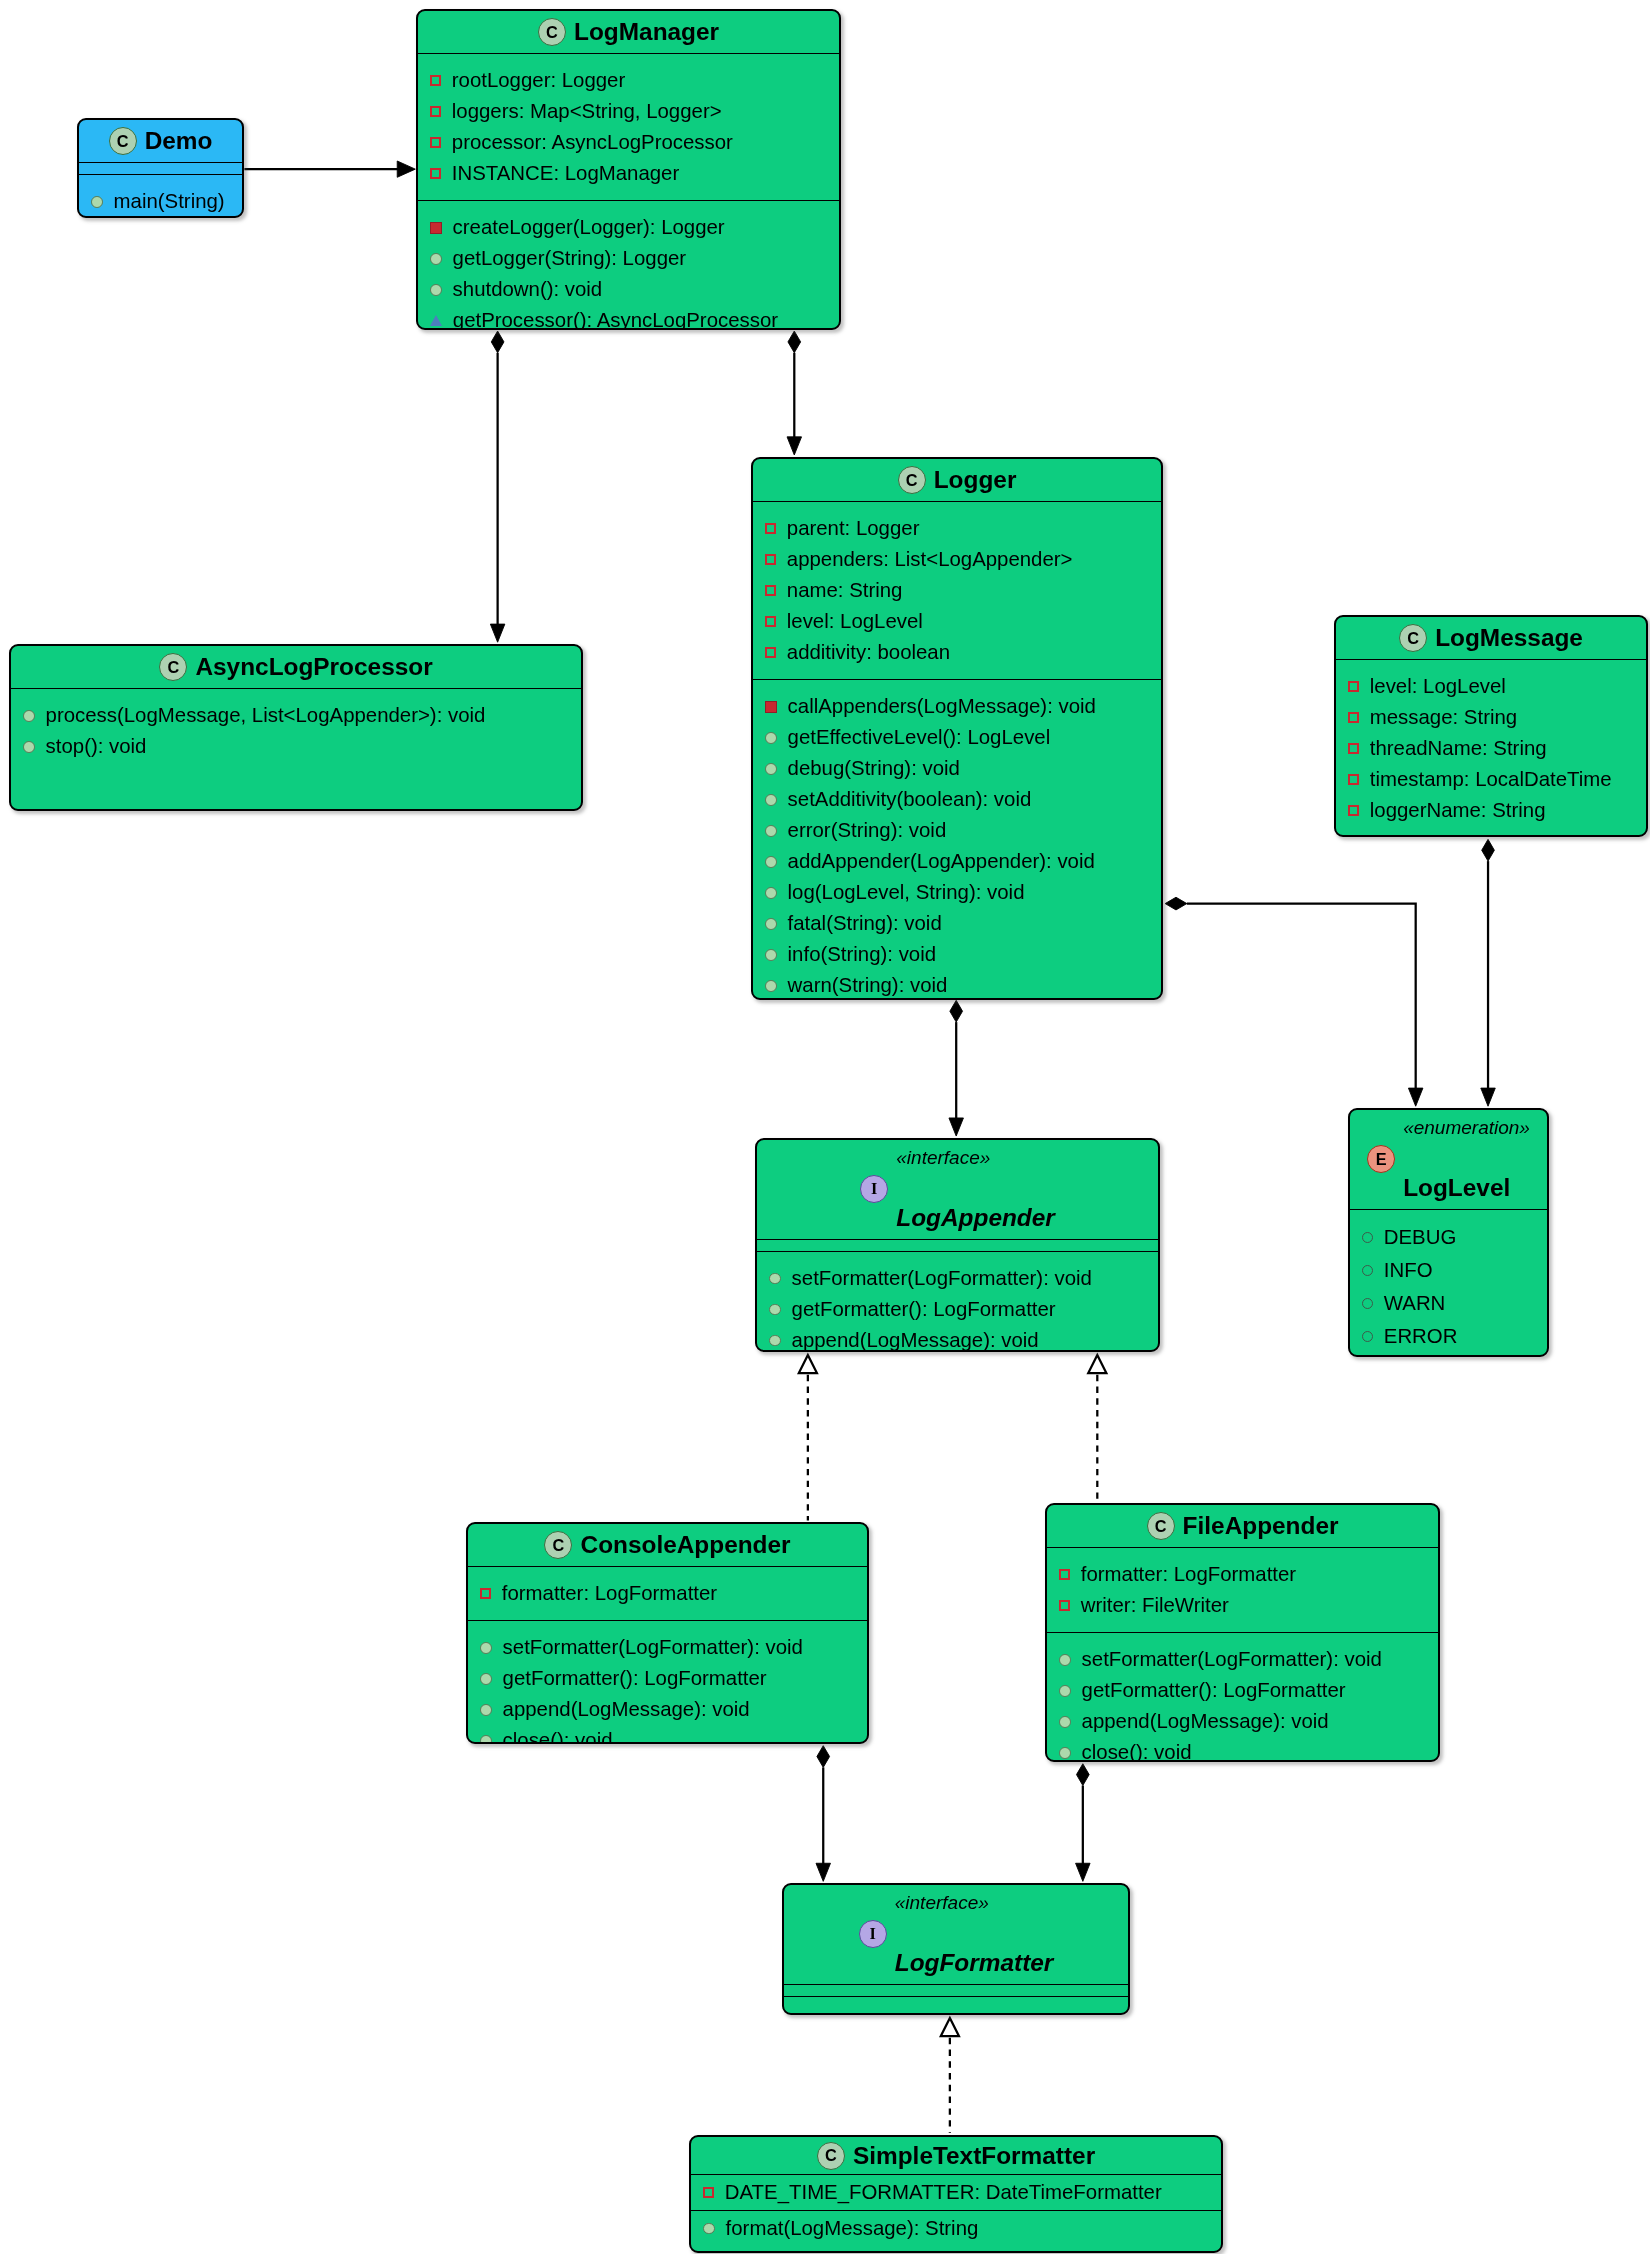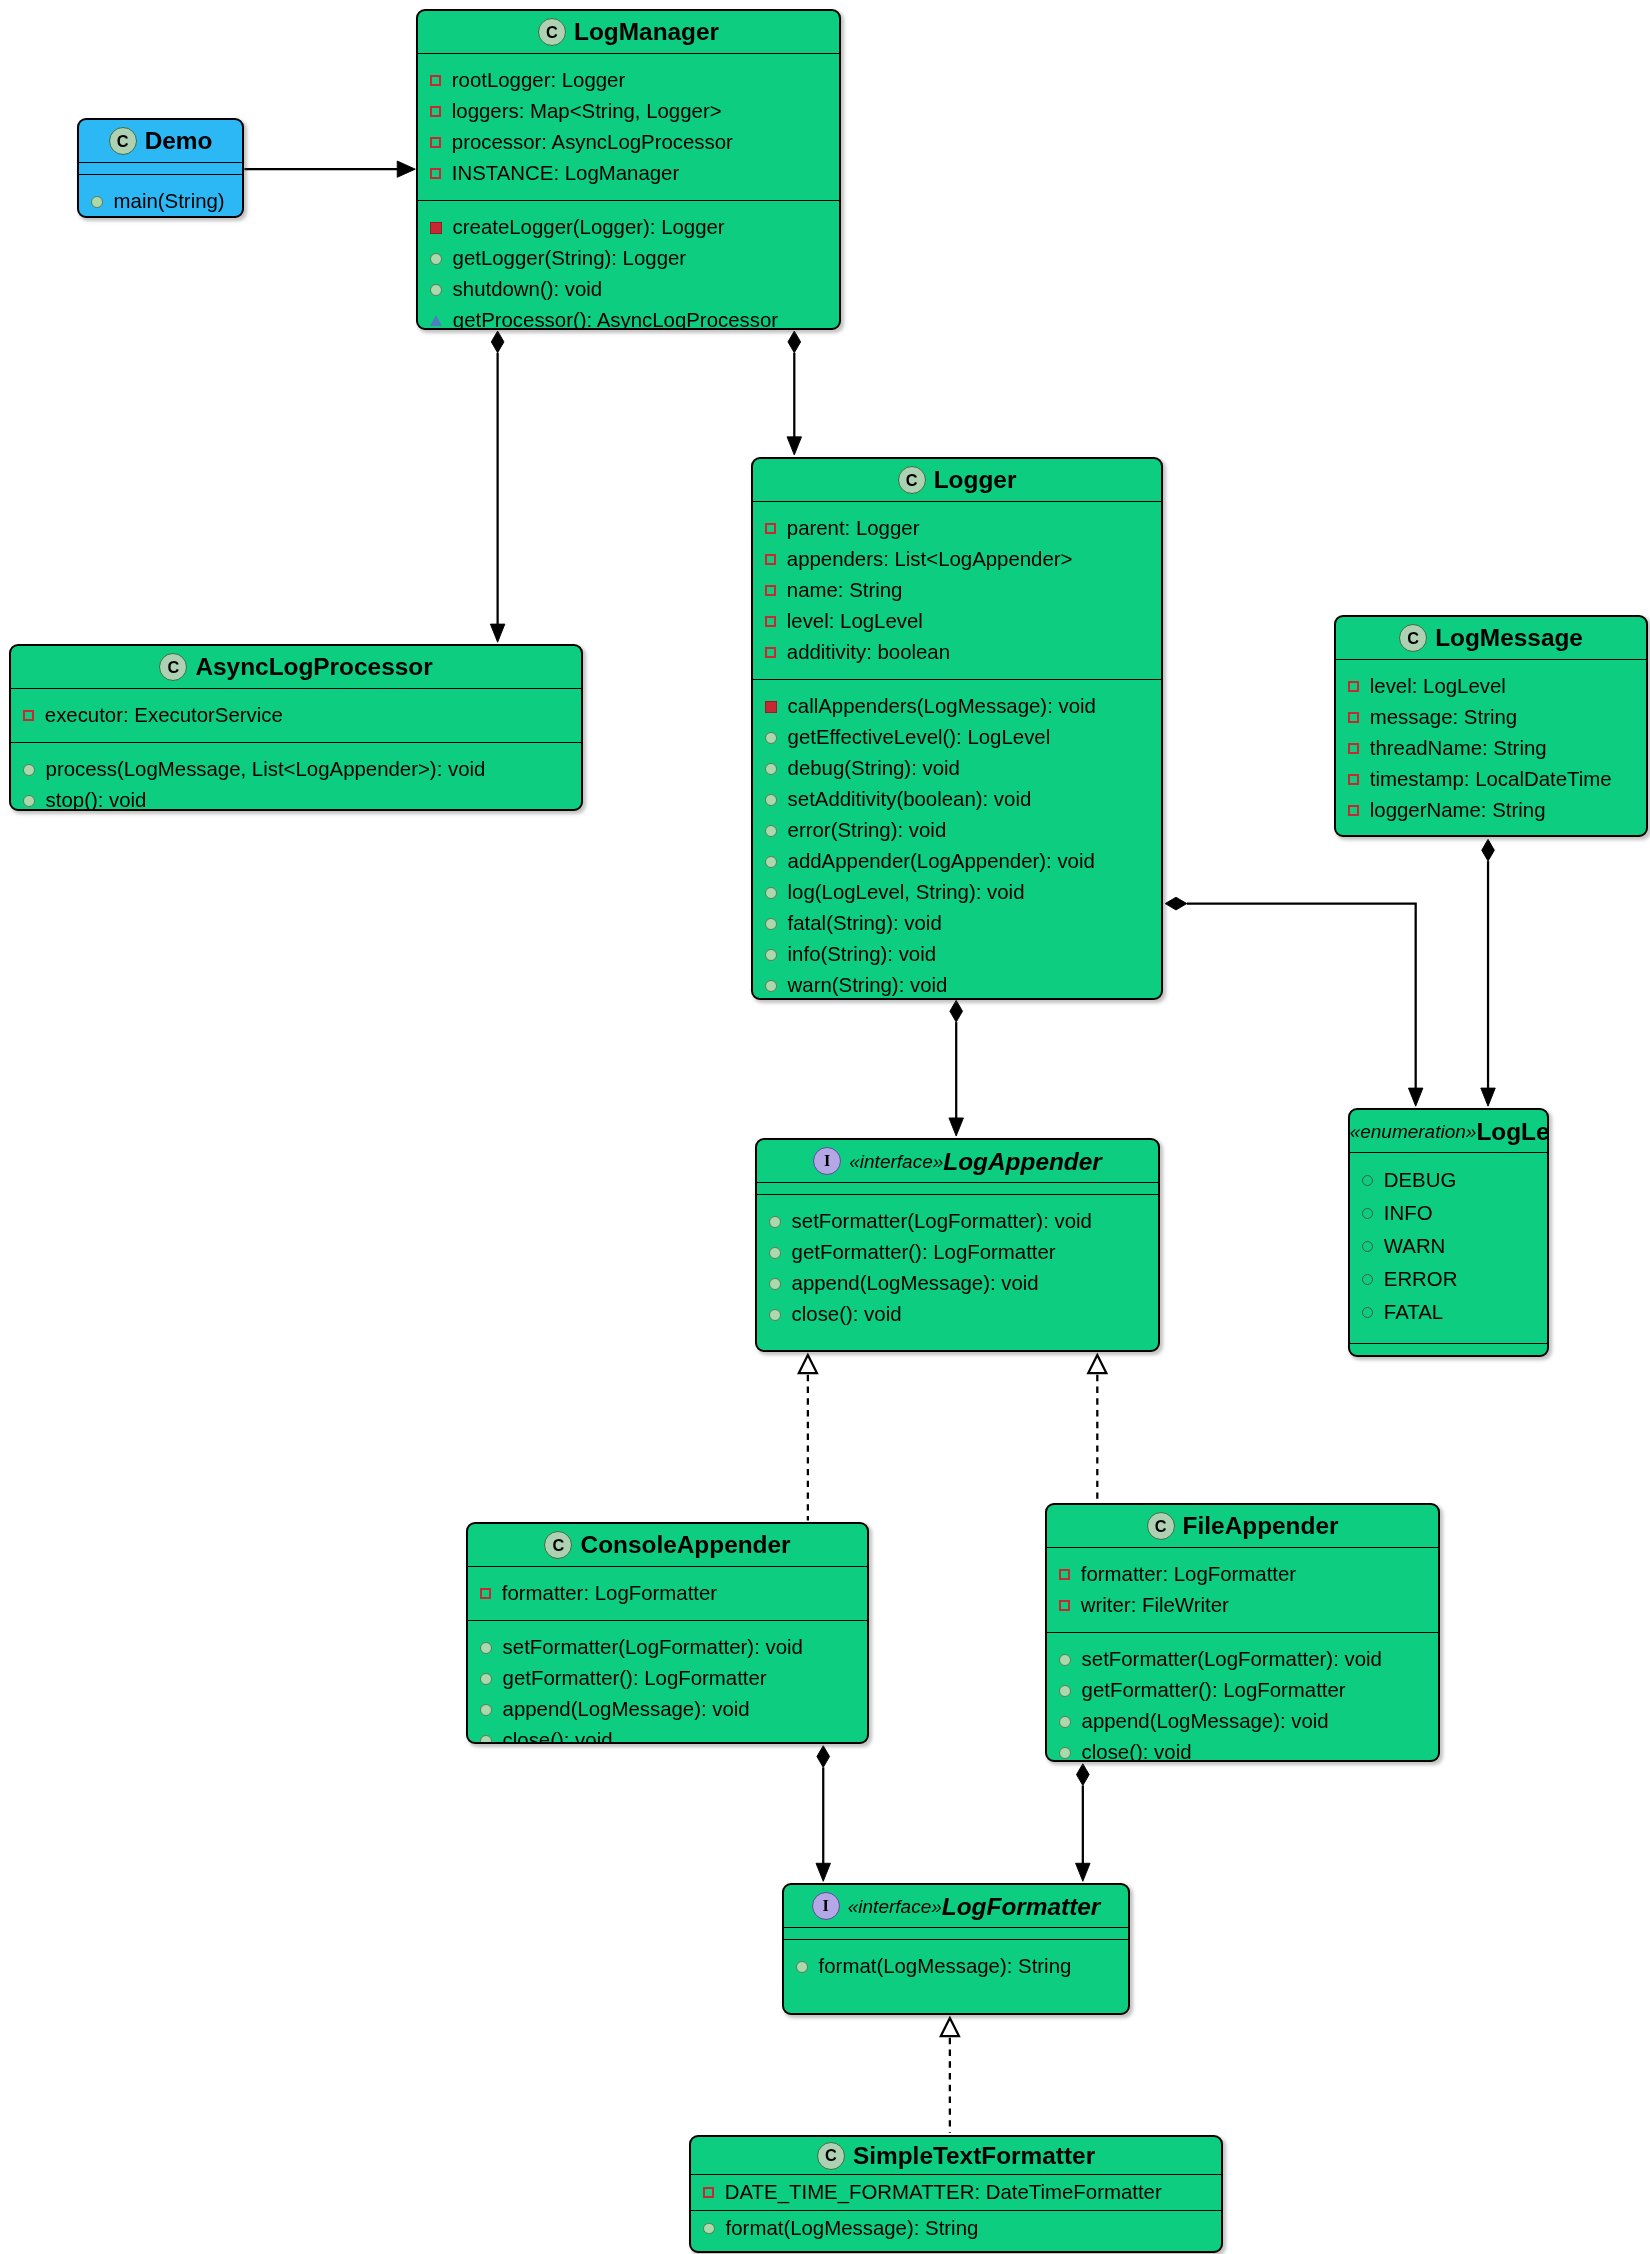--- a/index.html
+++ b/index.html
@@ -20,21 +20,21 @@
     overflow:hidden; box-shadow:2.7px 2.7px 3.6px rgba(80,80,80,.35);
   }
   .hdr { display:flex; align-items:center; justify-content:center; padding:7.2px 9px; gap:8.1px; flex:0 0 auto; }
   .badge {
     width:28px; height:28px; border-radius:50%; display:flex; align-items:center; justify-content:center;
     font-weight:700; font-size:16.3px; box-sizing:border-box; border:1.4px solid #000; flex:0 0 auto; background:#ADD1B2;
   }
   .badge-C { background:#ADD1B2; border-color:#3A6F41; }
   .badge-E { background:#EB937F; border-color:#A3341D; }
   .badge-I { background:#B4A7E5; border-color:#5A4B9B; font-family:"Liberation Serif", serif; }
-  .hstack { display:flex; flex-direction:row; align-items:center; line-height:1.12; }
+  .hstack { display:flex; flex-direction:column; line-height:1.12;gap:36px; }
   .stereo { font-style:italic; font-size:19px; }
   .cname { font-size:24.4px; font-weight:700; }
   .cname.it { font-style:italic; }
 
   .sec { border-top:1.8px solid #000; padding:11px 0; flex:0 0 auto; }
   .sec.empty { padding:0; height:11px; }
   .sec.methods { flex:1 1 auto; }
   .sec.methods.empty { flex:0 0 11px; }
   .sec.fields.grow { flex:1 1 auto; }
 
@@ -184,26 +184,20 @@
           <span class="mk mk-method-public"></span>
           <span class="mtext">main(String)</span>
         </div>
       </div>
     </div>
   <div class="uml-class" id="c-AsyncLogProcessor">
       <div class="hdr">
         <span class="badge badge-C">C</span>
         <span class="cname">AsyncLogProcessor</span>
       </div>
-      <div class="sec fields">
-        <div class="row">
-          <span class="mk mk-field-private"></span>
-          <span class="mtext">executor: ExecutorService</span>
-        </div>
-      </div>
       <div class="sec methods">
         <div class="row">
           <span class="mk mk-method-public"></span>
           <span class="mtext">process(LogMessage, List&lt;LogAppender&gt;): void</span>
         </div>
         <div class="row">
           <span class="mk mk-method-public"></span>
           <span class="mtext">stop(): void</span>
         </div>
       </div>

